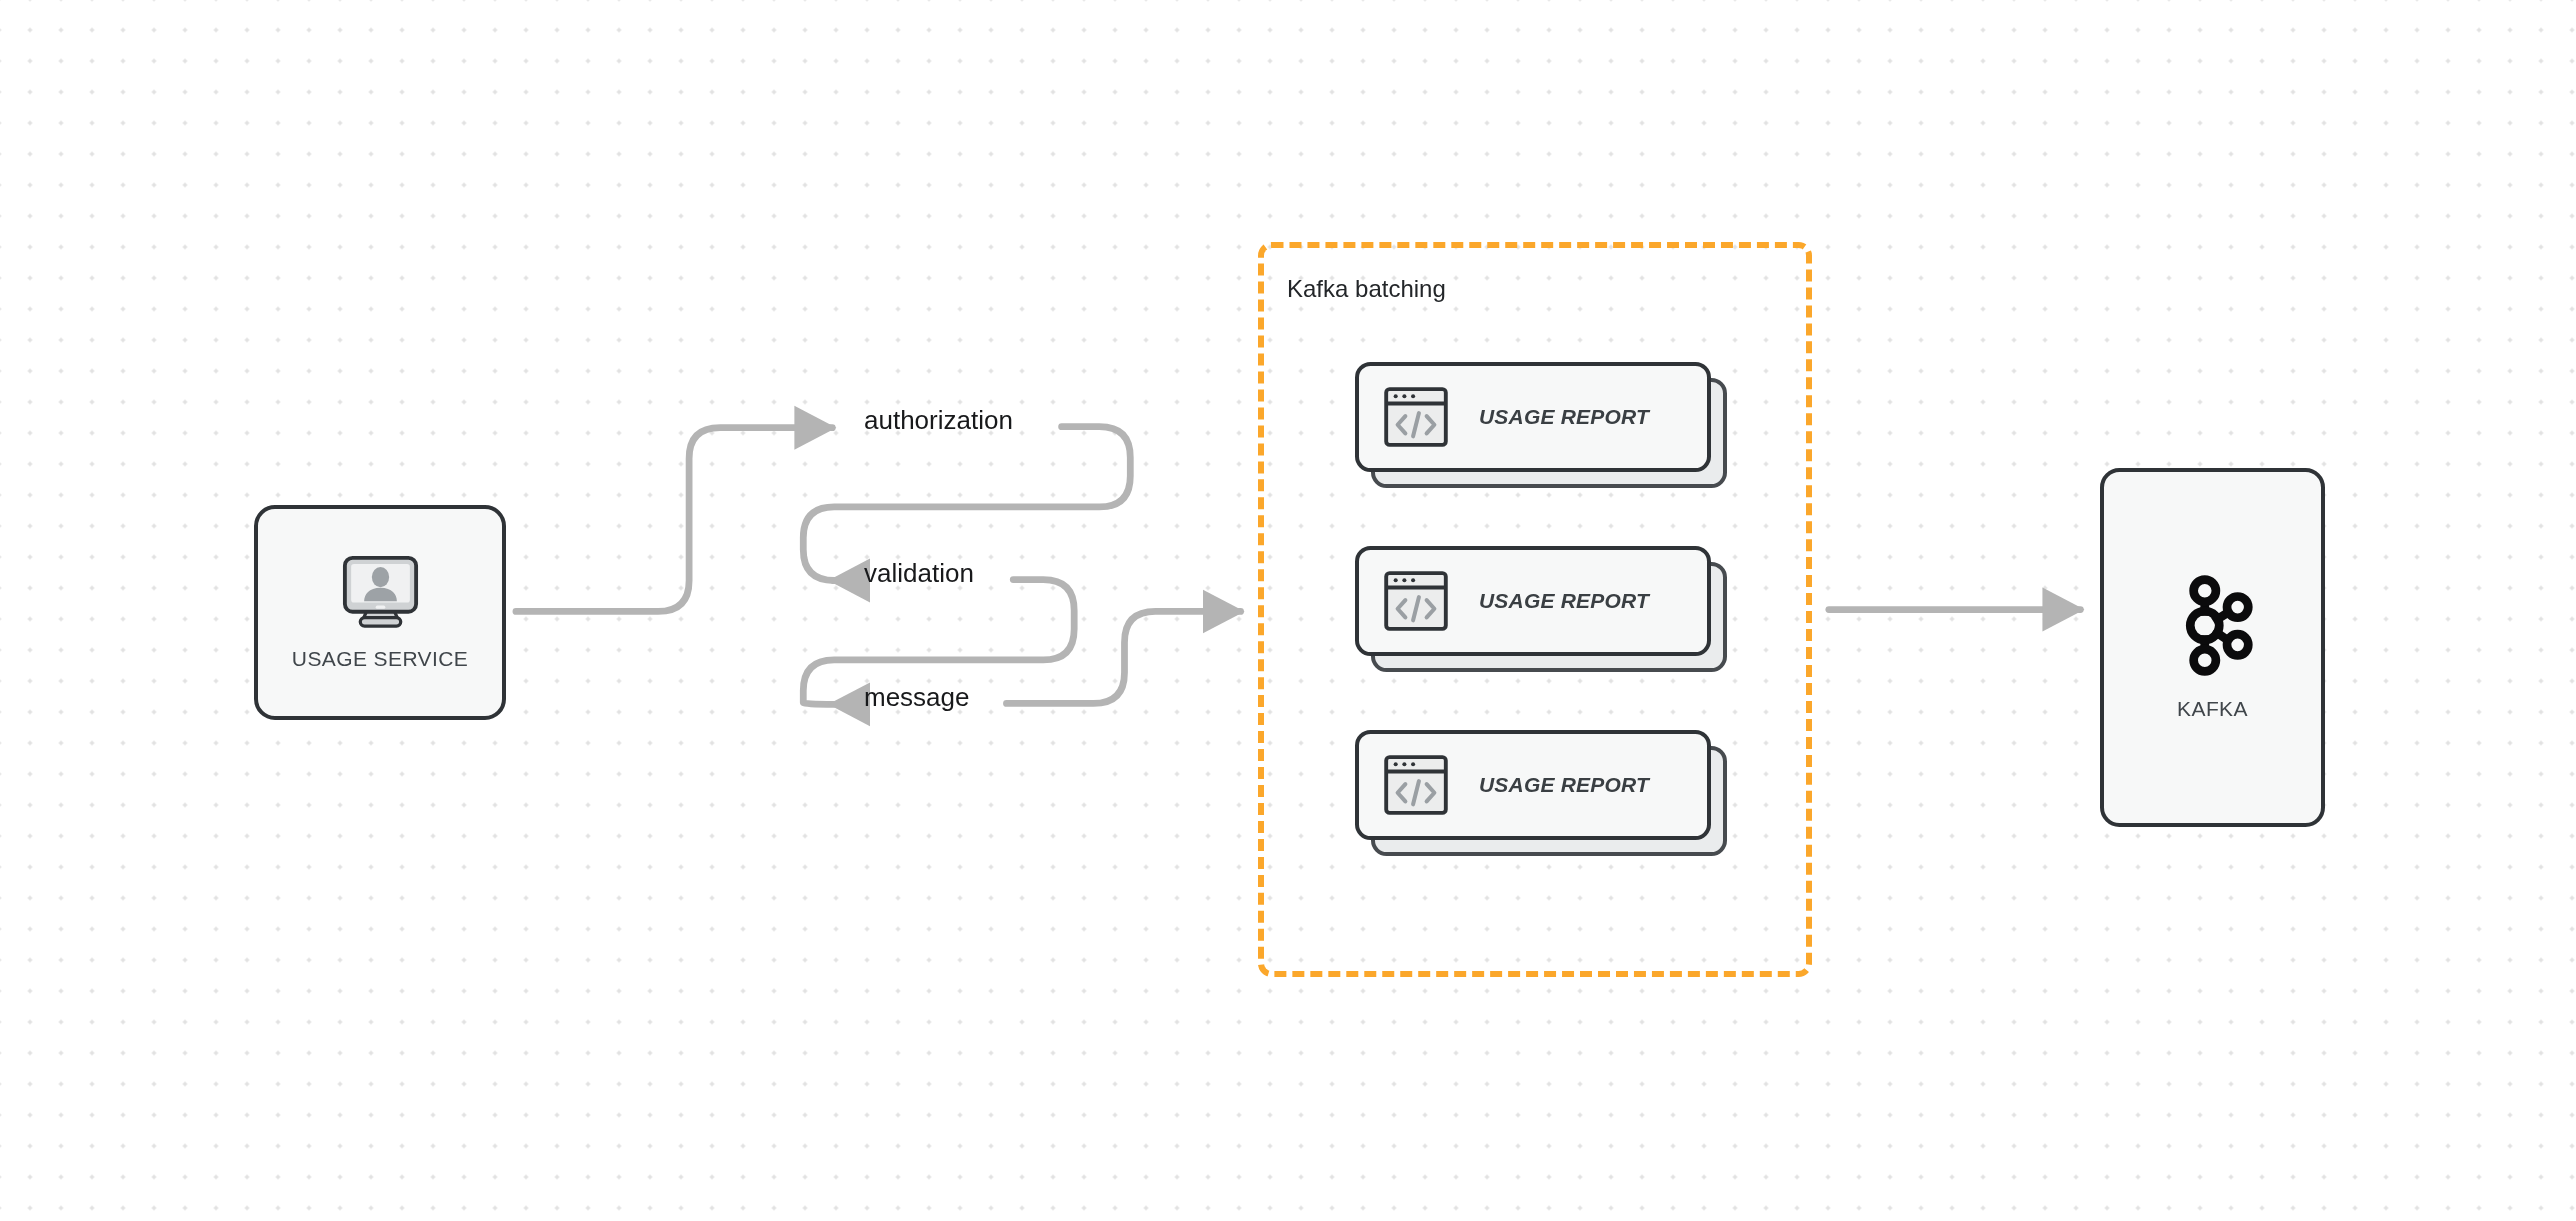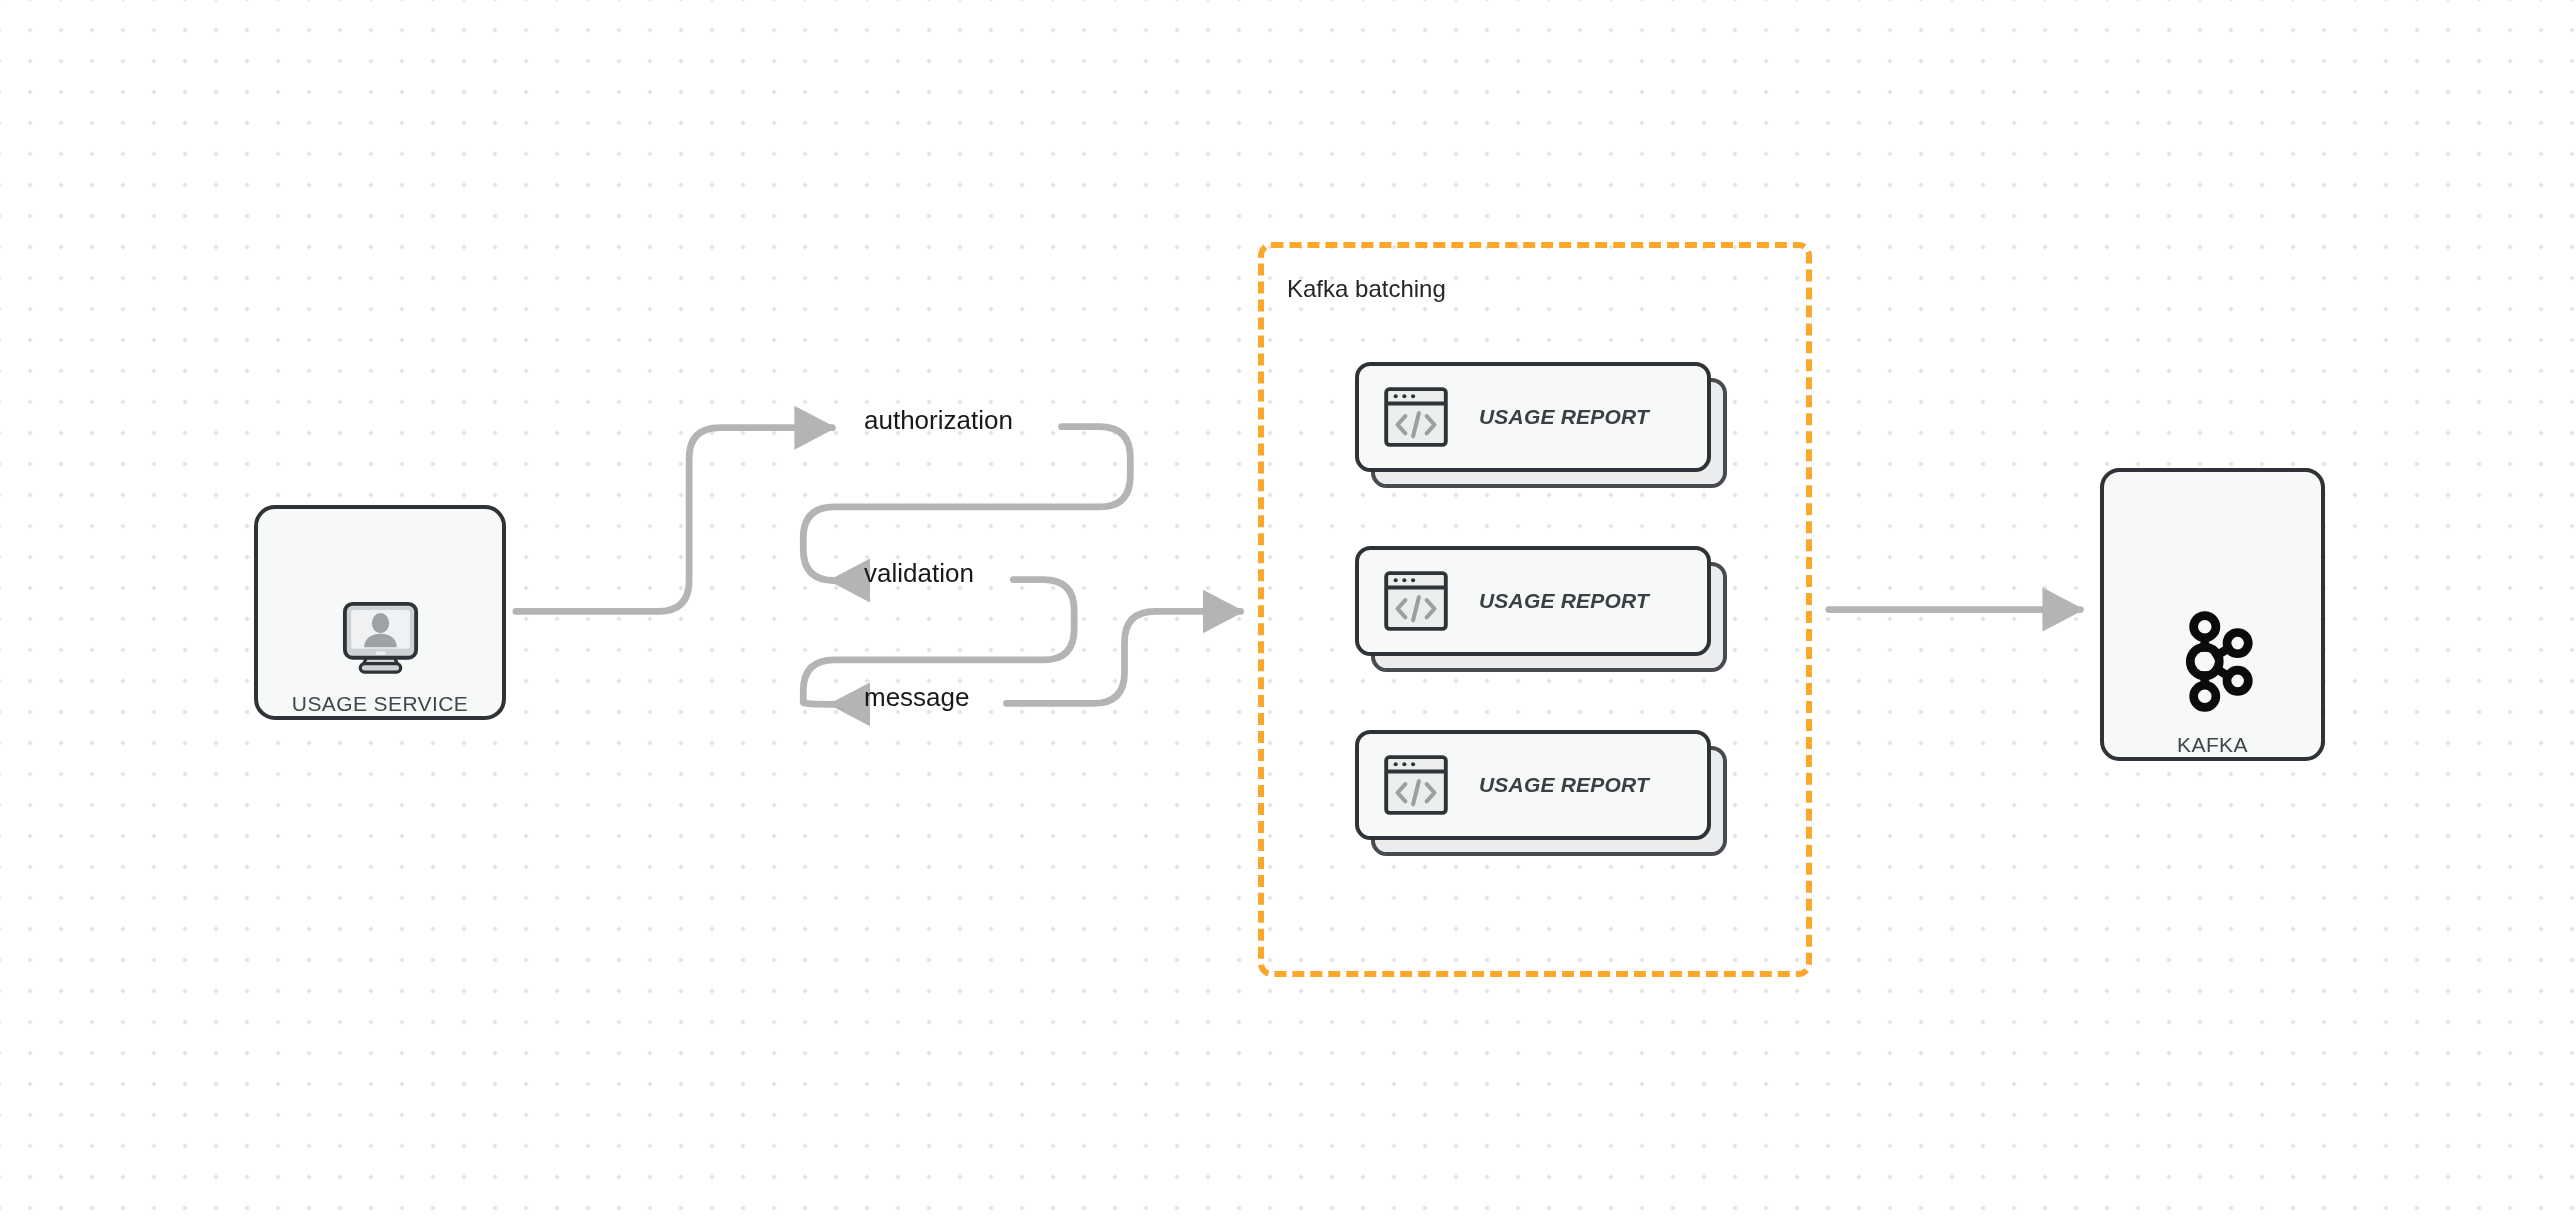--- a/index.html
+++ b/index.html
@@ -32,21 +32,21 @@
   
   .node {
     position: absolute;
     box-sizing: border-box;
     background: #f7f8f8;
     border: 4.8px solid #2f3337;
     border-radius: 21px;
     display: flex;
     flex-direction: column;
     align-items: center;
-    justify-content: flex-end;
+    justify-content: center;
   }
   .node-label {
     font-size: 21px;
     letter-spacing: 0.4px;
     color: #40464b;
     text-align: center;
     white-space: nowrap;
   }
 
   
@@ -59,21 +59,21 @@
   #usage-service-node .node-label { margin-top: 15.5px; }
 
   
   .monitor-icon { width: 87px; height: 77px; display:block; }
 
   
   #kafka-node {
     left: 2100px;
     top: 468px;
     width: 225px;
-    height: 293px;
+    height: 359px;
     border-radius: 19.4px;
   }
   #kafka-node .node-label { margin-top: 21px; }
   .kafka-icon { width: 89px; height: 101px; display:block; }
 
   
   #kafka-message-group {
     position: absolute;
     left: 1258px;
     top: 242px;

